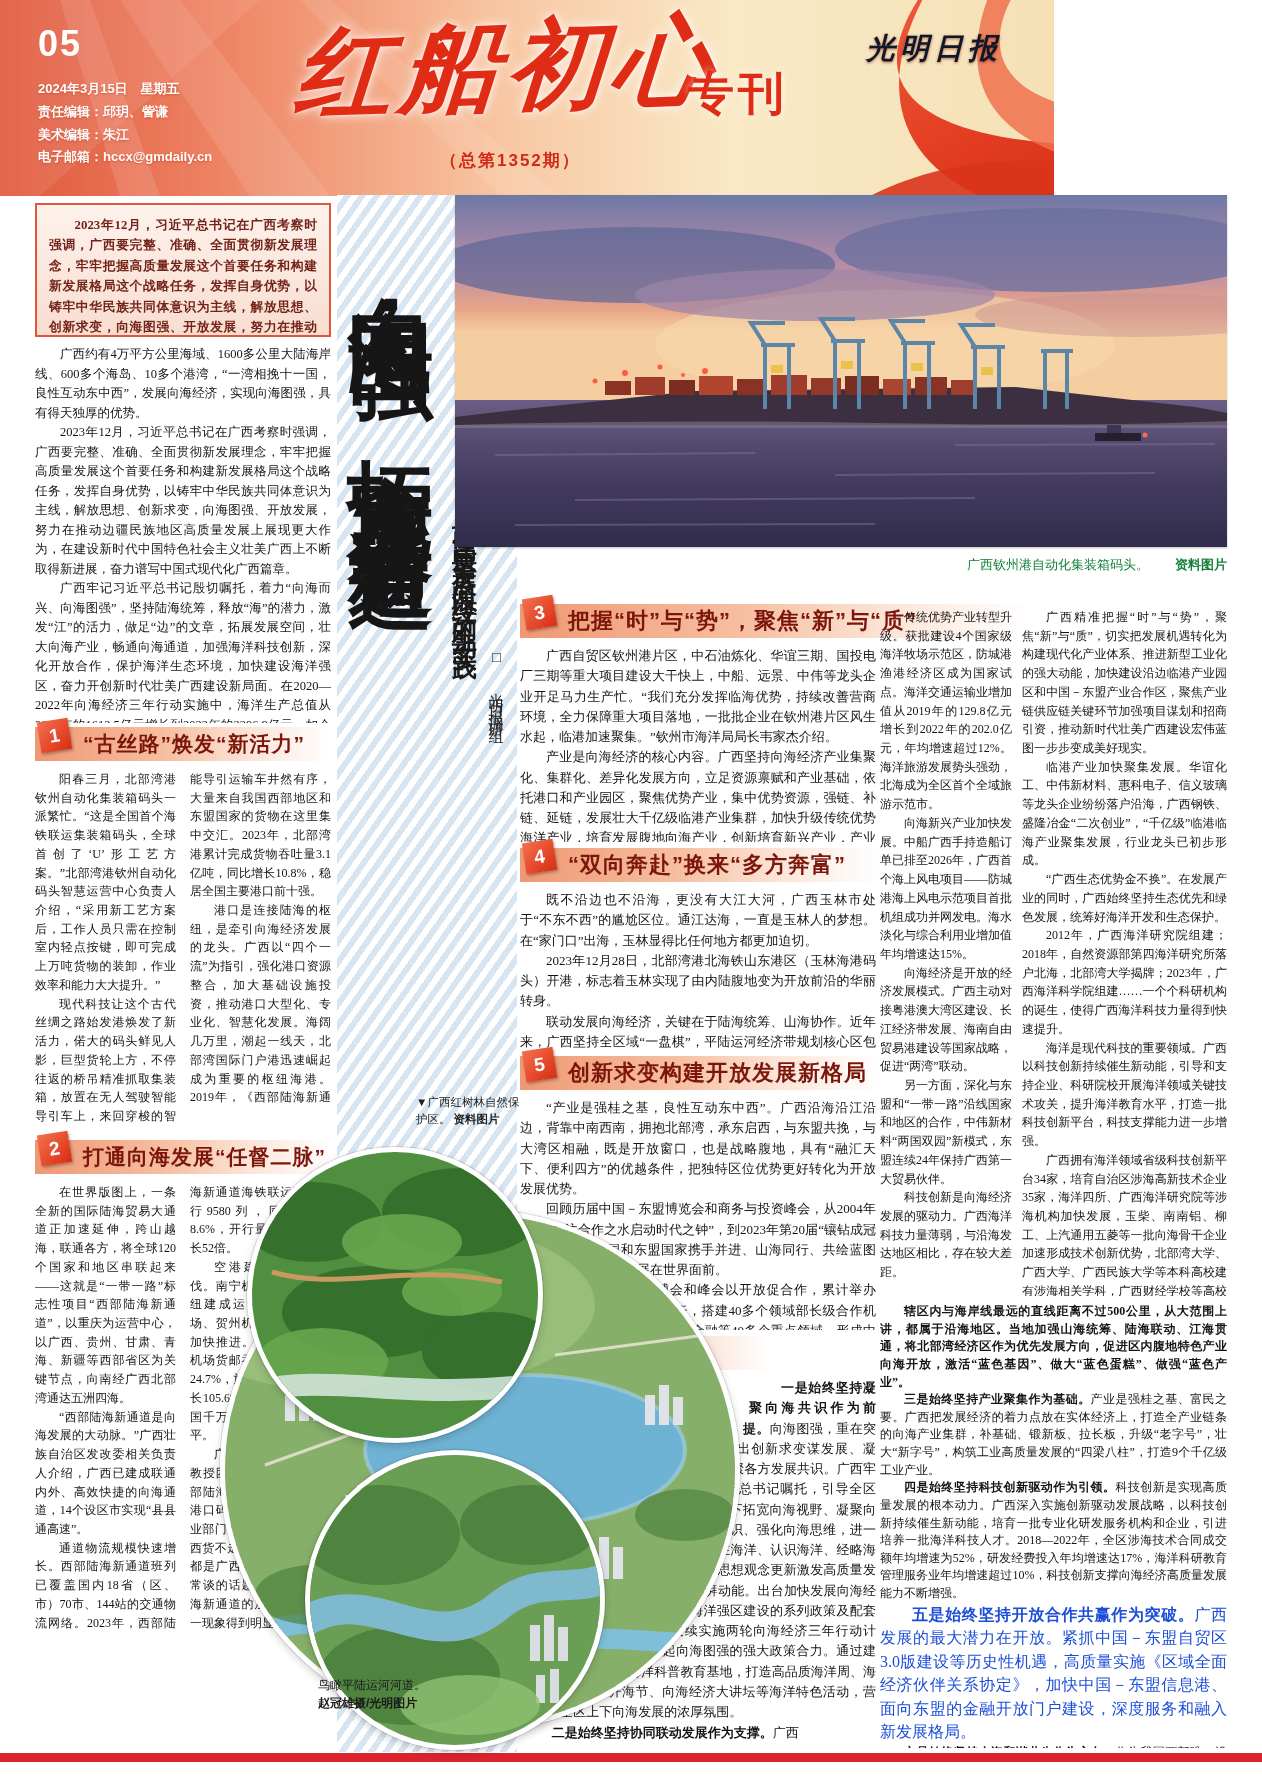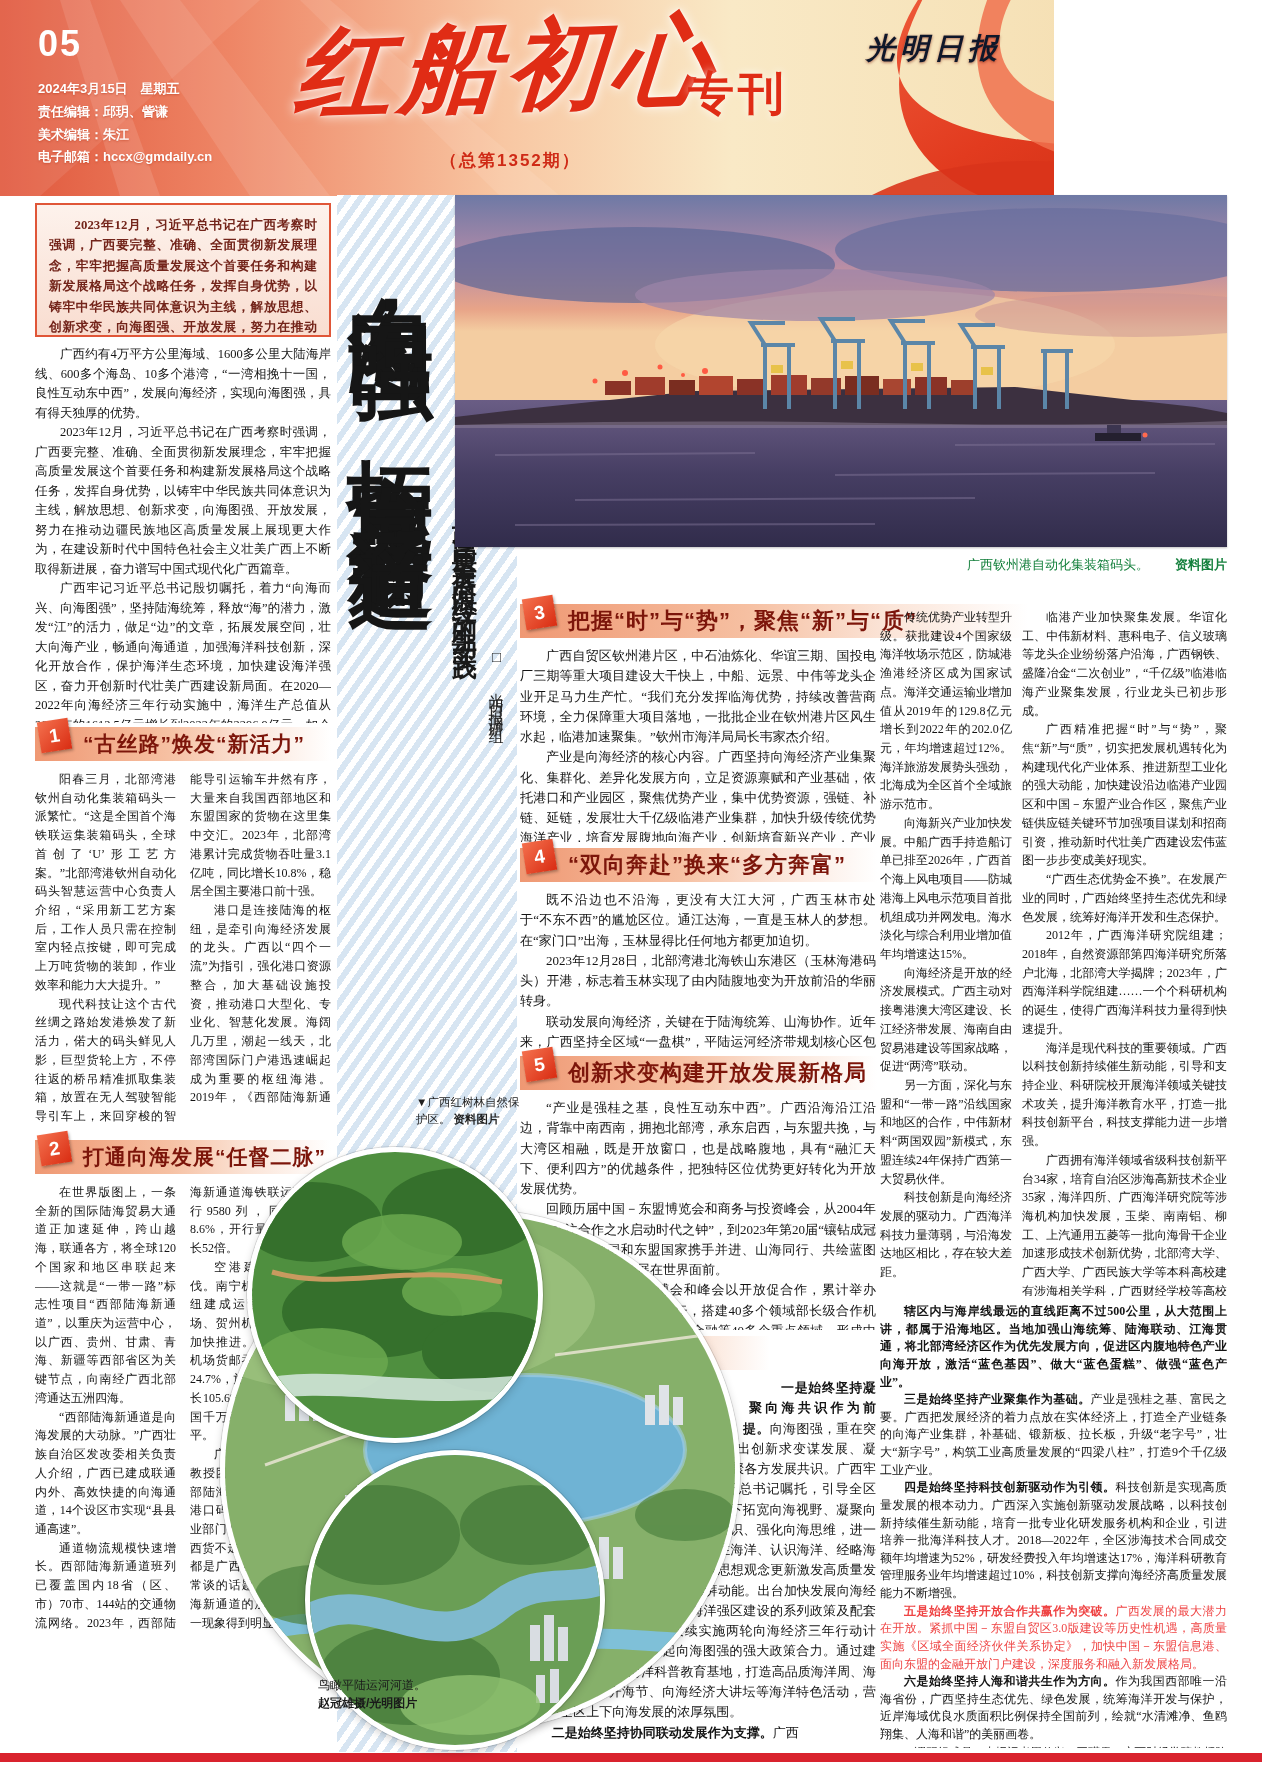--- a/index.html
+++ b/index.html
@@ -270,36 +270,36 @@
   </div>
 
   <div class="rcolA t clip">
     <p>传统优势产业转型升级。获批建设4个国家级海洋牧场示范区，防城港渔港经济区成为国家试点。海洋交通运输业增加值从2019年的129.8亿元增长到2022年的202.0亿元，年均增速超过12%。海洋旅游发展势头强劲，北海成为全区首个全域旅游示范市。</p>
     <p>向海新兴产业加快发展。中船广西手持造船订单已排至2026年，广西首个海上风电项目——防城港海上风电示范项目首批机组成功并网发电。海水淡化与综合利用业增加值年均增速达15%。</p>
     <p>向海经济是开放的经济发展模式。广西主动对接粤港澳大湾区建设、长江经济带发展、海南自由贸易港建设等国家战略，促进“两湾”联动。</p>
     <p>另一方面，深化与东盟和“一带一路”沿线国家和地区的合作，中伟新材料“两国双园”新模式，东盟连续24年保持广西第一大贸易伙伴。</p>
     <p>科技创新是向海经济发展的驱动力。广西海洋科技力量薄弱，与沿海发达地区相比，存在较大差距。</p>
   </div>
   <div class="rcolB t clip">
+    <p>广西精准把握“时”与“势”，聚焦“新”与“质”，切实把发展机遇转化为构建现代化产业体系、推进新型工业化的强大动能，加快建设沿边临港产业园区和中国－东盟产业合作区，聚焦产业链供应链关键环节加强项目谋划和招商引资，推动新时代壮美广西建设宏伟蓝图一步步变成美好现实。</p>
     <p>临港产业加快聚集发展。华谊化工、中伟新材料、惠科电子、信义玻璃等龙头企业纷纷落户沿海，广西钢铁、盛隆冶金“二次创业”，“千亿级”临港临海产业聚集发展，行业龙头已初步形成。</p>
-    <p>广西精准把握“时”与“势”，聚焦“新”与“质”，切实把发展机遇转化为构建现代化产业体系、推进新型工业化的强大动能，加快建设沿边临港产业园区和中国－东盟产业合作区，聚焦产业链供应链关键环节加强项目谋划和招商引资，推动新时代壮美广西建设宏伟蓝图一步步变成美好现实。</p>
     <p>“广西生态优势金不换”。在发展产业的同时，广西始终坚持生态优先和绿色发展，统筹好海洋开发和生态保护。</p>
     <p>2012年，广西海洋研究院组建；2018年，自然资源部第四海洋研究所落户北海，北部湾大学揭牌；2023年，广西海洋科学院组建……一个个科研机构的诞生，使得广西海洋科技力量得到快速提升。</p>
     <p>海洋是现代科技的重要领域。广西以科技创新持续催生新动能，引导和支持企业、科研院校开展海洋领域关键技术攻关，提升海洋教育水平，打造一批科技创新平台，科技支撑能力进一步增强。</p>
     <p>广西拥有海洋领域省级科技创新平台34家，培育自治区涉海高新技术企业35家，海洋四所、广西海洋研究院等涉海机构加快发展，玉柴、南南铝、柳工、上汽通用五菱等一批向海骨干企业加速形成技术创新优势，北部湾大学、广西大学、广西民族大学等本科高校建有涉海相关学科，广西财经学校等高校在向海经济研究领域取得突破。</p>
   </div>
   <div class="rcolC t clip credits">
     <p style="font-size:12px;color:#141414;font-weight:bold;">辖区内与海岸线最远的直线距离不过500公里，从大范围上讲，都属于沿海地区。当地加强山海统筹、陆海联动、江海贯通，将北部湾经济区作为优先发展方向，促进区内腹地特色产业向海开放，激活“蓝色基因”、做大“蓝色蛋糕”、做强“蓝色产业”。</p>
     <p style="font-size:12px;color:#141414;">
       <span class="exp-lead">三是始终坚持产业聚集作为基础。</span><span>产业是强桂之基、富民之要。广西把发展经济的着力点放在实体经济上，打造全产业链条的向海产业集群，补基础、锻新板、拉长板，升级“老字号”，壮大“新字号”，构筑工业高质量发展的“四梁八柱”，打造9个千亿级工业产业。</span>
     </p>
     <p style="font-size:12px;color:#141414;">
       <span class="exp-lead">四是始终坚持科技创新驱动作为引领。</span><span>科技创新是实现高质量发展的根本动力。广西深入实施创新驱动发展战略，以科技创新持续催生新动能，培育一批专业化研发服务机构和企业，引进培养一批海洋科技人才。2018—2022年，全区涉海技术合同成交额年均增速为52%，研发经费投入年均增速达17%，海洋科研教育管理服务业年均增速超过10%，科技创新支撑向海经济高质量发展能力不断增强。</span>
     </p>
-    <p style="font-size:12px;color:#ef4444;">
+    <p style="font-size:16px;color:#1d4ed8;">
       <span class="exp-lead">五是始终坚持开放合作共赢作为突破。</span><span>广西发展的最大潜力在开放。紧抓中国－东盟自贸区3.0版建设等历史性机遇，高质量实施《区域全面经济伙伴关系协定》，加快中国－东盟信息港、面向东盟的金融开放门户建设，深度服务和融入新发展格局。</span>
     </p>
     <p style="font-size:12px;color:#141414;">
       <span class="exp-lead">六是始终坚持人海和谐共生作为方向。</span><span>作为我国西部唯一沿海省份，广西坚持生态优先、绿色发展，统筹海洋开发与保护，近岸海域优良水质面积比例保持全国前列，绘就“水清滩净、鱼鸥翔集、人海和谐”的美丽画卷。</span>
     </p>
     <p>（调研组成员：本报记者周仕兴、王瑾雯，广西财经学院教授陈修谦，广西海洋研究院、南宁市社会科学院东盟研究所、广西体育高等专科学校有关专家学者）</p>
   </div>
 
   <div class="circle c-city">
     <svg width="510" height="510" viewBox="0 0 510 510">

